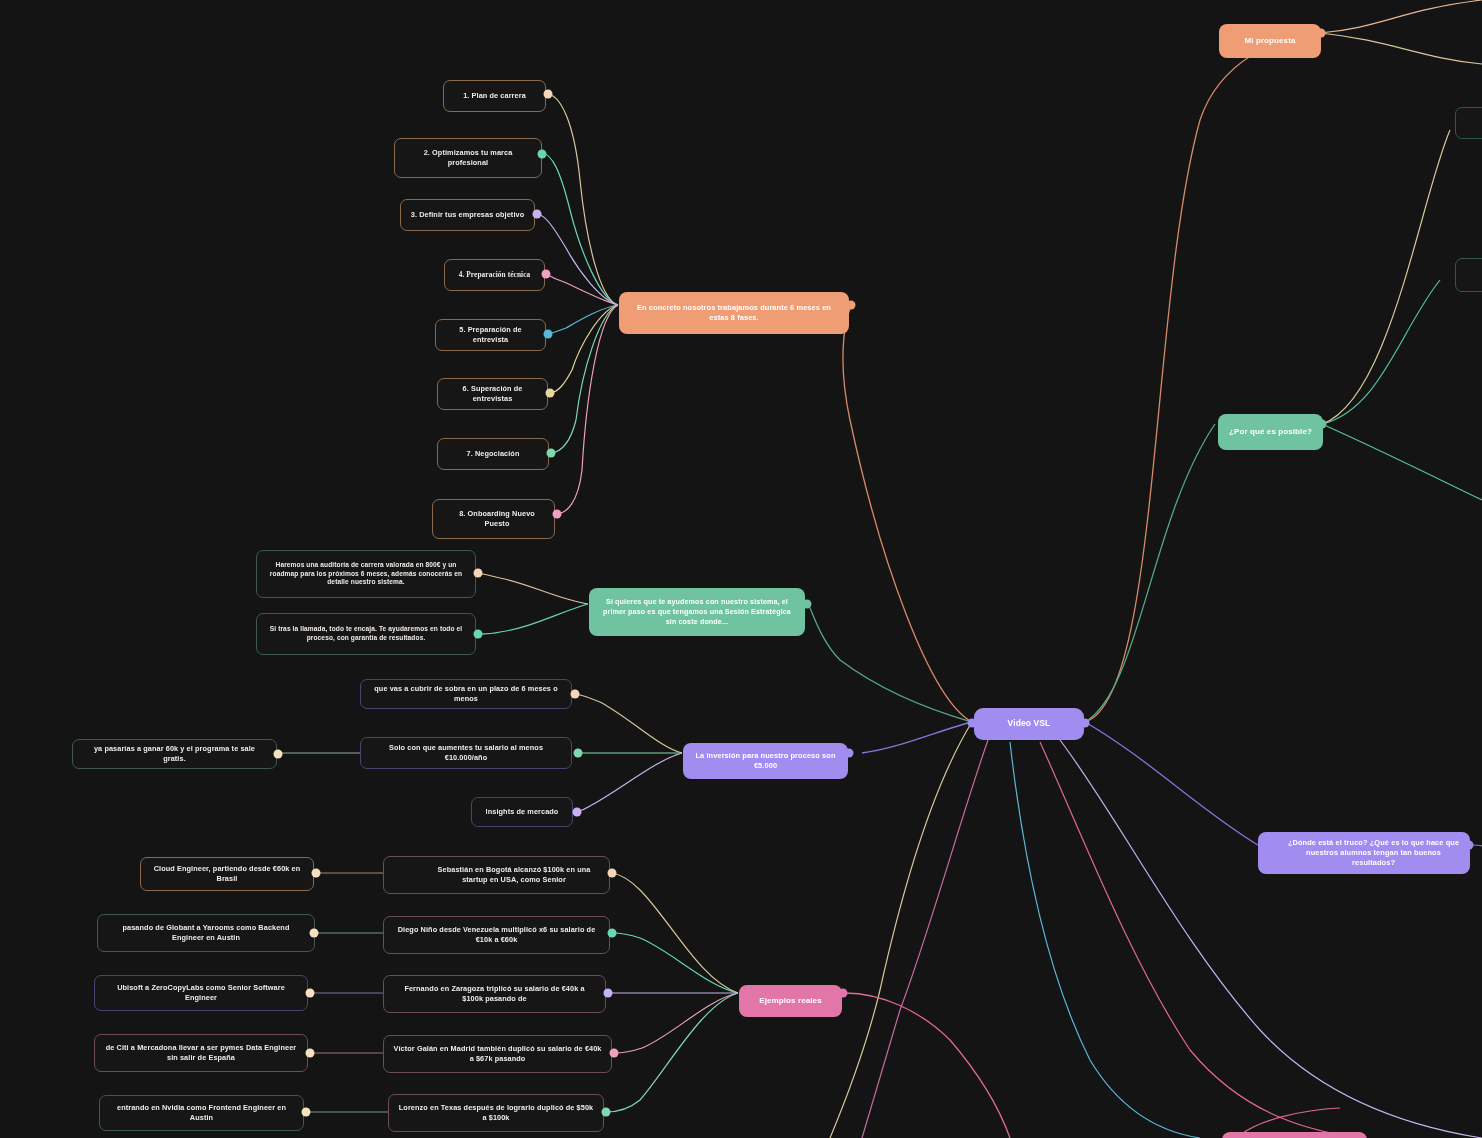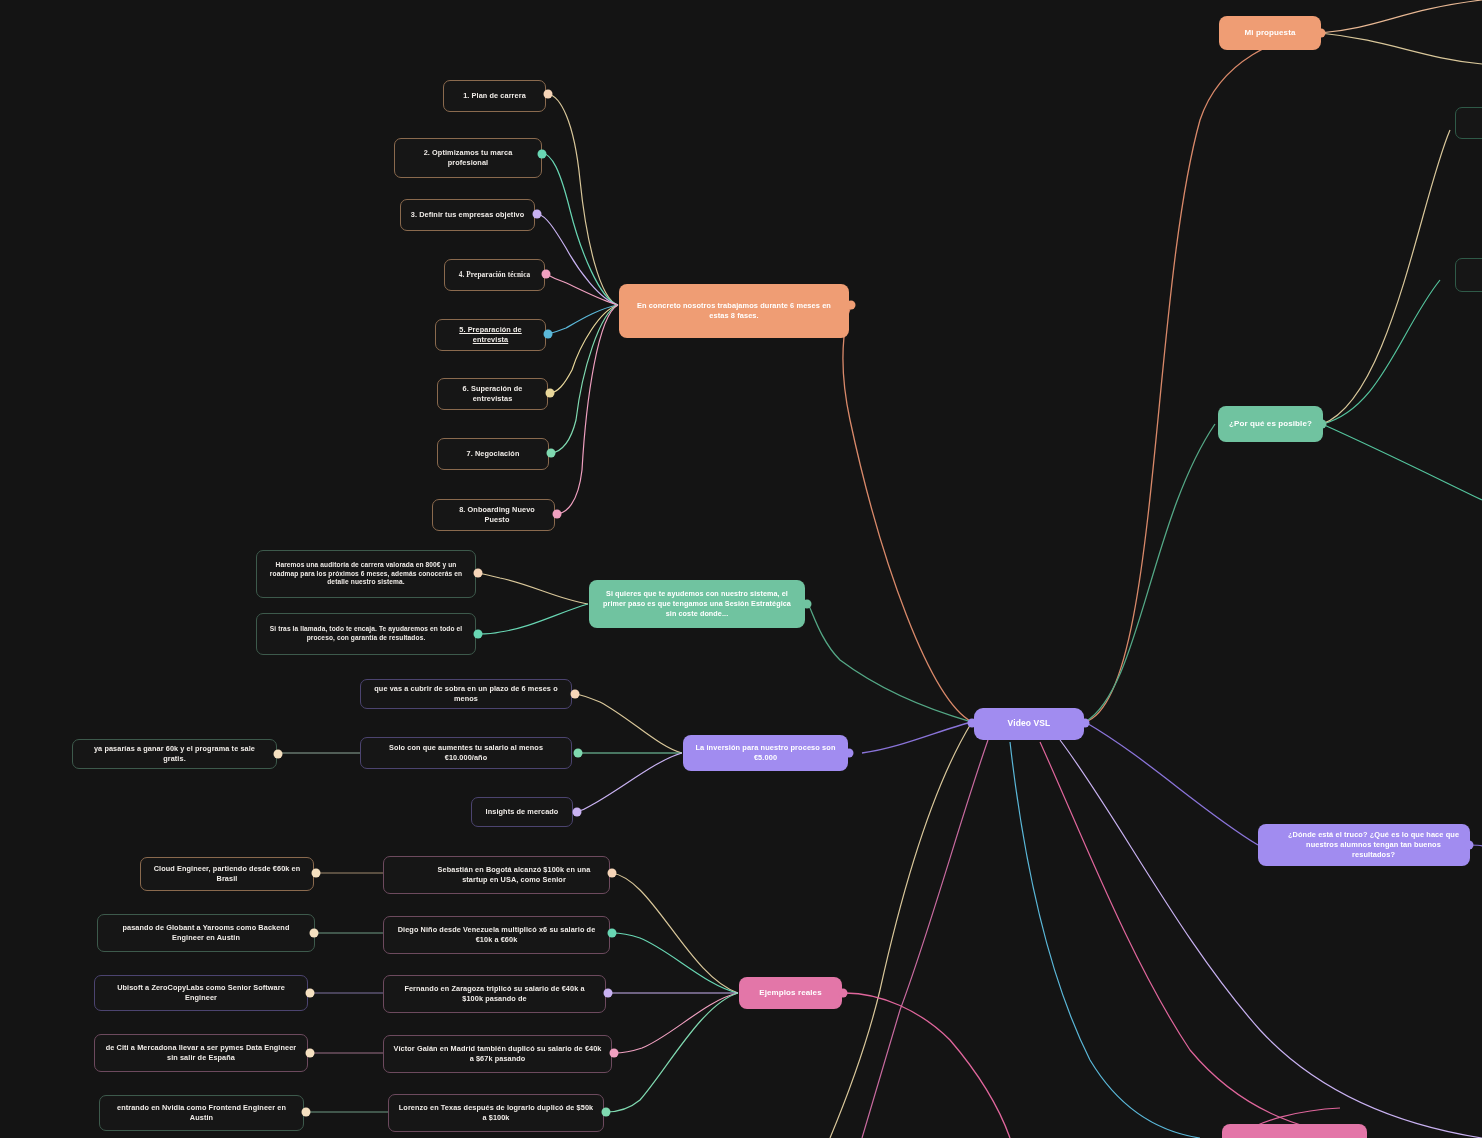--- a/index.html
+++ b/index.html
@@ -39,20 +39,21 @@
     color: #f0ece8;
     font-size: 7.3px;
     font-weight: 700;
   }
   .node.branch {
     color: #ffffff;
     font-size: 8px;
     font-weight: 700;
     border: none;
     border-radius: 8px;
+    margin-top: 8px;
   }
   .node.root {
     color: #ffffff;
     font-size: 8.5px;
     font-weight: 700;
     border: none;
     border-radius: 9px;
   }
   .port {
     position: absolute;
@@ -140,21 +141,21 @@
   <div class="node branch" style="left:1218px; top:406px; width:105px; height:36px; background:#70c3a0;">
     <span>¿Por qué es posible?</span>
   </div>
   <div class="port" style="left:1322px; top:424px; background:#70c3a0;"></div>
 
   <div class="node branch" style="left:1258px; top:824px; width:212px; height:42px; background:#a18cf0; font-size:7.4px;padding-left:28px;">
     <span>¿Dónde está el truco? ¿Qué es lo que hace que nuestros alumnos tengan tan buenos resultados?</span>
   </div>
   <div class="port" style="left:1469px; top:845px; background:#a18cf0;"></div>
 
-  <div class="node branch" style="left:619px; top:284px; width:230px; height:54px; background:#ef9d74; font-size:7.4px;">
+  <div class="node branch" style="left:619px; top:284px; width:230px; height:42px; background:#ef9d74; font-size:7.4px;">
     <span>En concreto nosotros trabajamos durante 6 meses en estas 8 fases.</span>
   </div>
   <div class="port" style="left:851px; top:305px; background:#ef9d74;"></div>
 
   <div class="node leaf" style="left:443px; top:80px; width:103px; height:32px; border-color:#8a6a4e;">
     <span>1. Plan de carrera</span>
   </div>
   <div class="port" style="left:548px; top:94px; background:#f6d5b8;"></div>
 
   <div class="node leaf" style="left:394px; top:138px; width:148px; height:40px; border-color:#8a6a4e;">
@@ -165,36 +166,36 @@
   <div class="node leaf" style="left:400px; top:199px; width:135px; height:32px; border-color:#8a6a4e;">
     <span>3. Definir tus empresas objetivo</span>
   </div>
   <div class="port" style="left:537px; top:214px; background:#c9b2f2;"></div>
 
   <div class="node leaf" style="left:444px; top:259px; width:101px; height:32px; border-color:#8a6a4e;font-family:Liberation Serif, serif;">
     <span>4. Preparación técnica</span>
   </div>
   <div class="port" style="left:546px; top:274px; background:#f0a0c0;"></div>
 
-  <div class="node leaf" style="left:435px; top:319px; width:111px; height:32px; border-color:#8a6a4e;text-decoration:underline;">
+  <div class="node leaf" style="left:435px; top:319px; width:111px; height:32px; border-color:#8a6a4e;">
     <span>5. Preparación de entrevista</span>
   </div>
   <div class="port" style="left:548px; top:334px; background:#5bb8d9;"></div>
 
   <div class="node leaf" style="left:437px; top:378px; width:111px; height:32px; border-color:#8a6a4e;">
     <span>6. Superación de entrevistas</span>
   </div>
   <div class="port" style="left:550px; top:393px; background:#e8d79a;"></div>
 
   <div class="node leaf" style="left:437px; top:438px; width:112px; height:32px; border-color:#8a6a4e;">
     <span>7. Negociación</span>
   </div>
   <div class="port" style="left:551px; top:453px; background:#7fd9b0;"></div>
 
-  <div class="node leaf" style="left:432px; top:499px; width:123px; height:32px; border-color:#8a6a4e;padding-left:16px;">
+  <div class="node leaf" style="left:432px; top:499px; width:123px; height:40px; border-color:#8a6a4e;padding-left:16px;">
     <span>8. Onboarding Nuevo Puesto</span>
   </div>
   <div class="port" style="left:557px; top:514px; background:#f0a0c0;"></div>
 
   <div class="node branch" style="left:589px; top:580px; width:216px; height:48px; background:#70c3a0; font-size:7.2px;">
     <span>Si quieres que te ayudemos con nuestro sistema, el primer paso es que tengamos una Sesión Estratégica sin coste donde...</span>
   </div>
   <div class="port" style="left:807px; top:604px; background:#70c3a0;"></div>
 
   <div class="node leaf" style="left:256px; top:550px; width:220px; height:48px; border-color:#3d5a4c; font-size:6.6px;">

